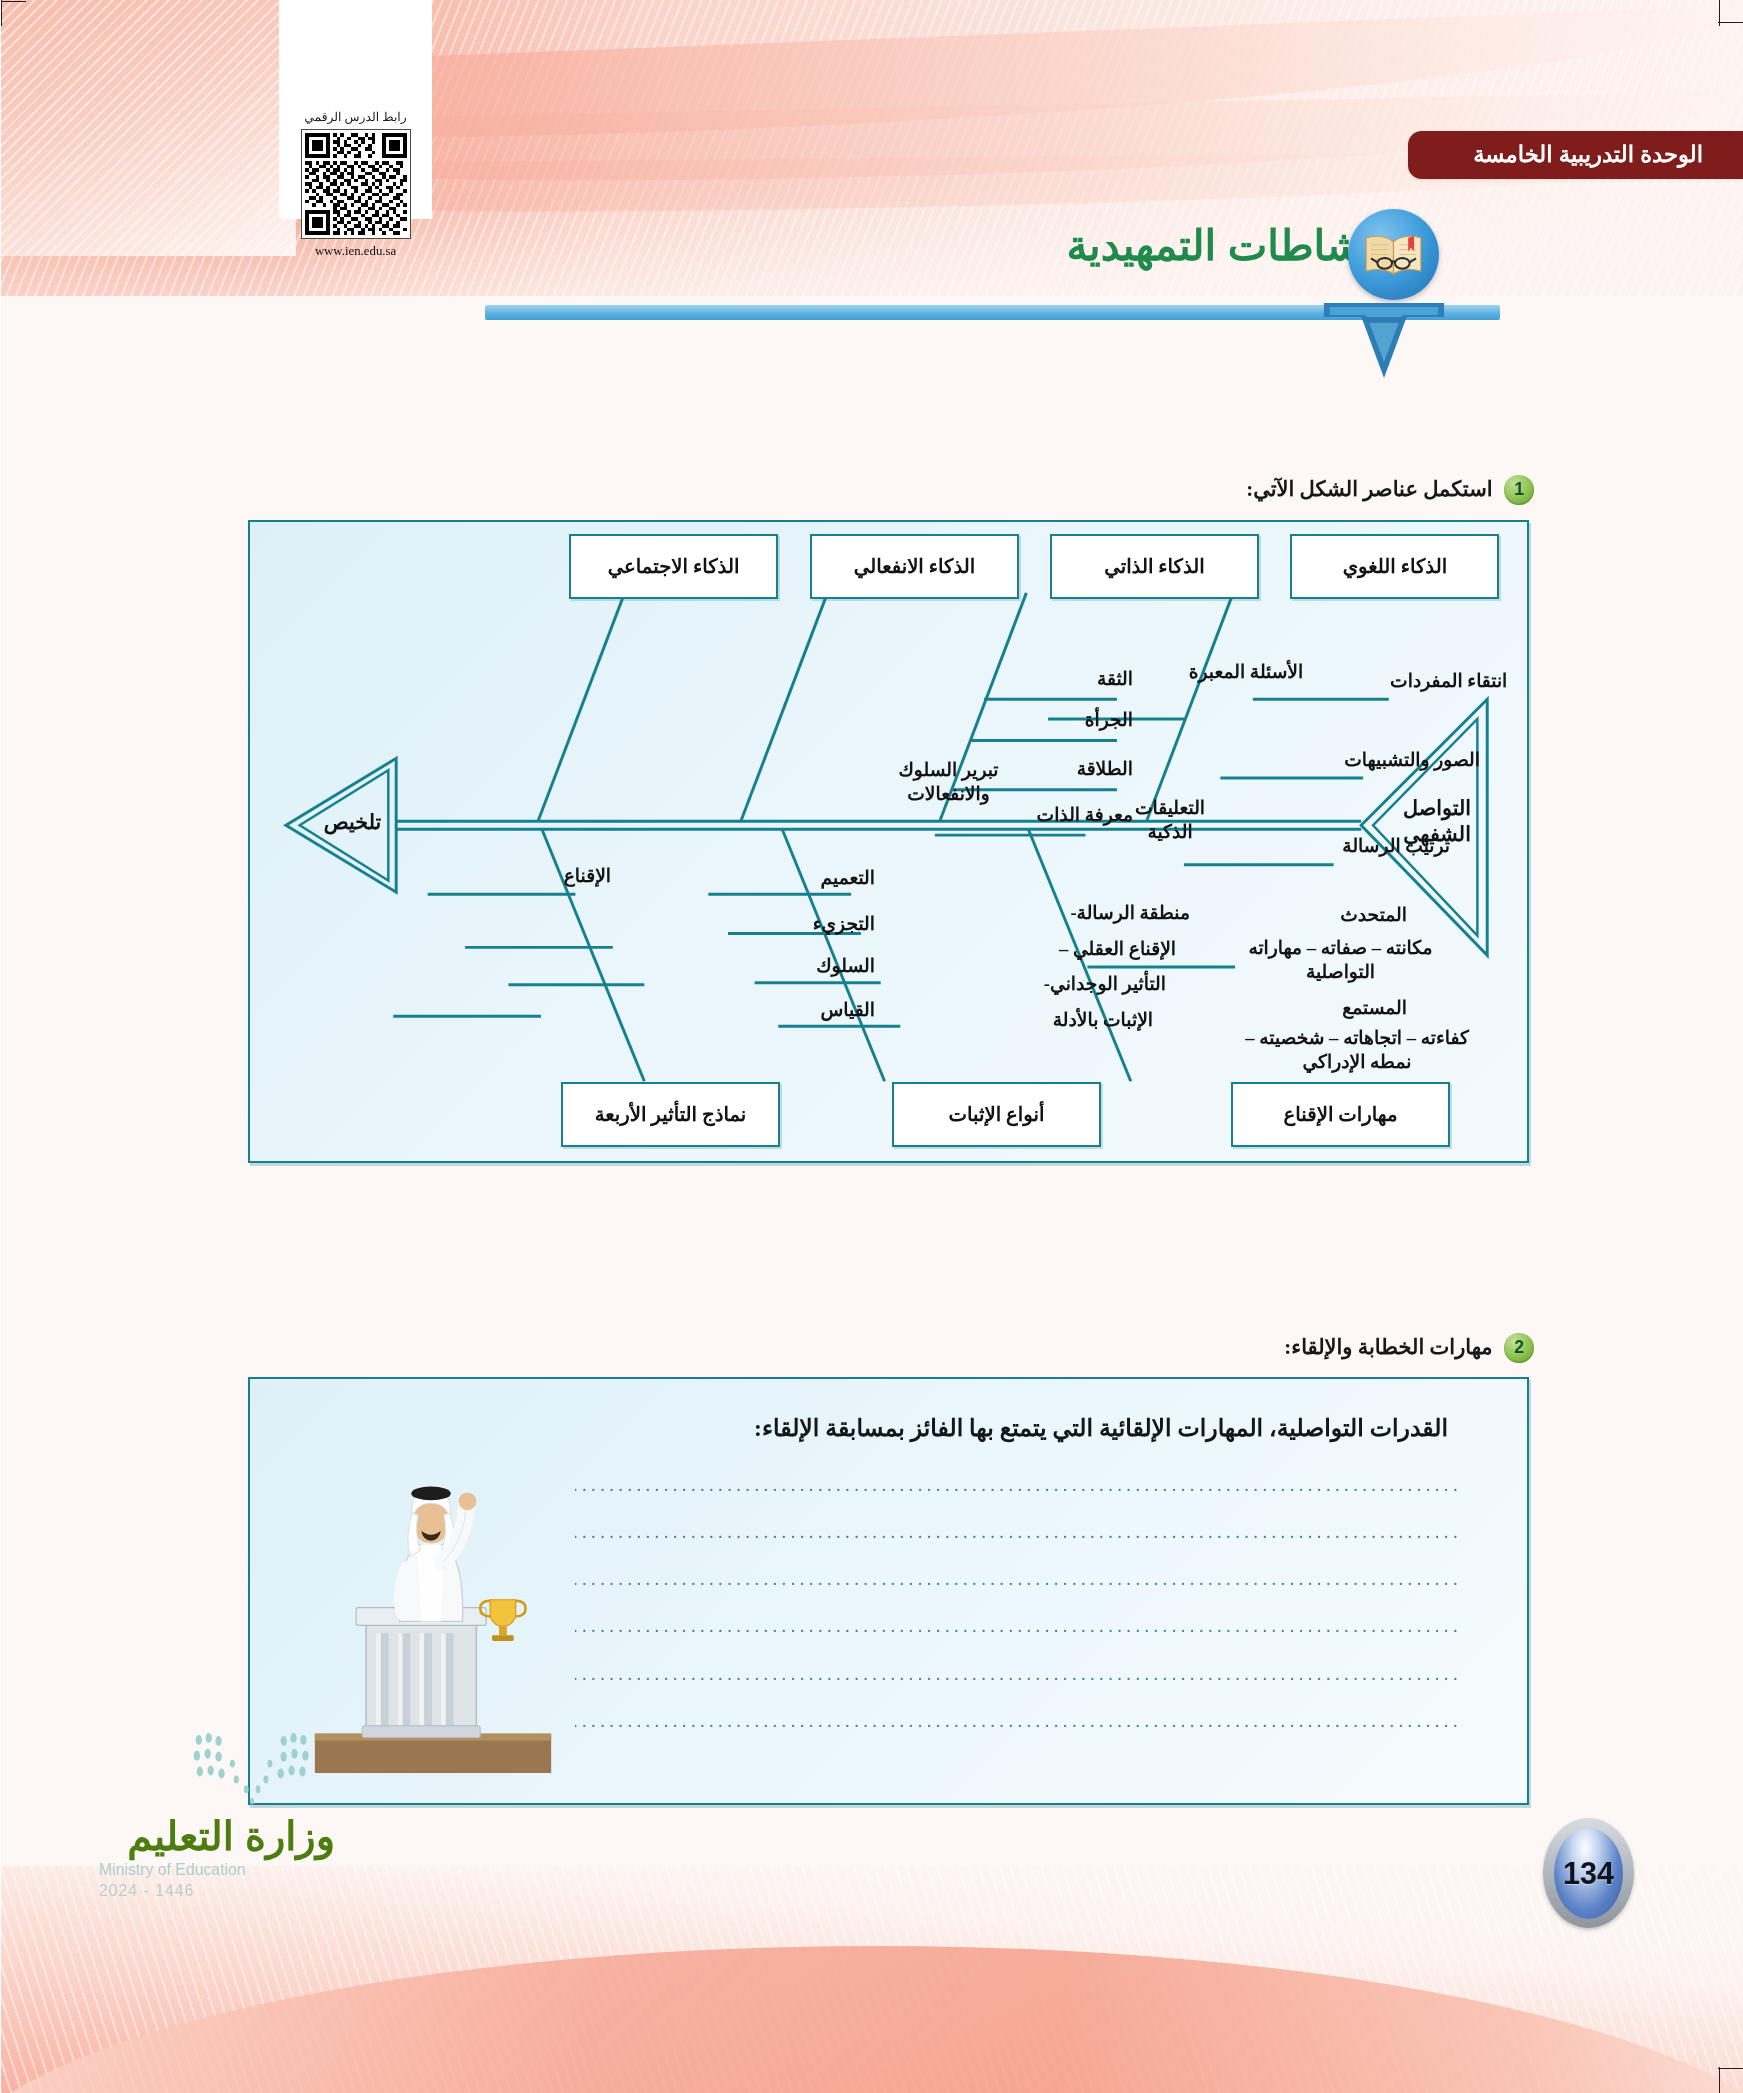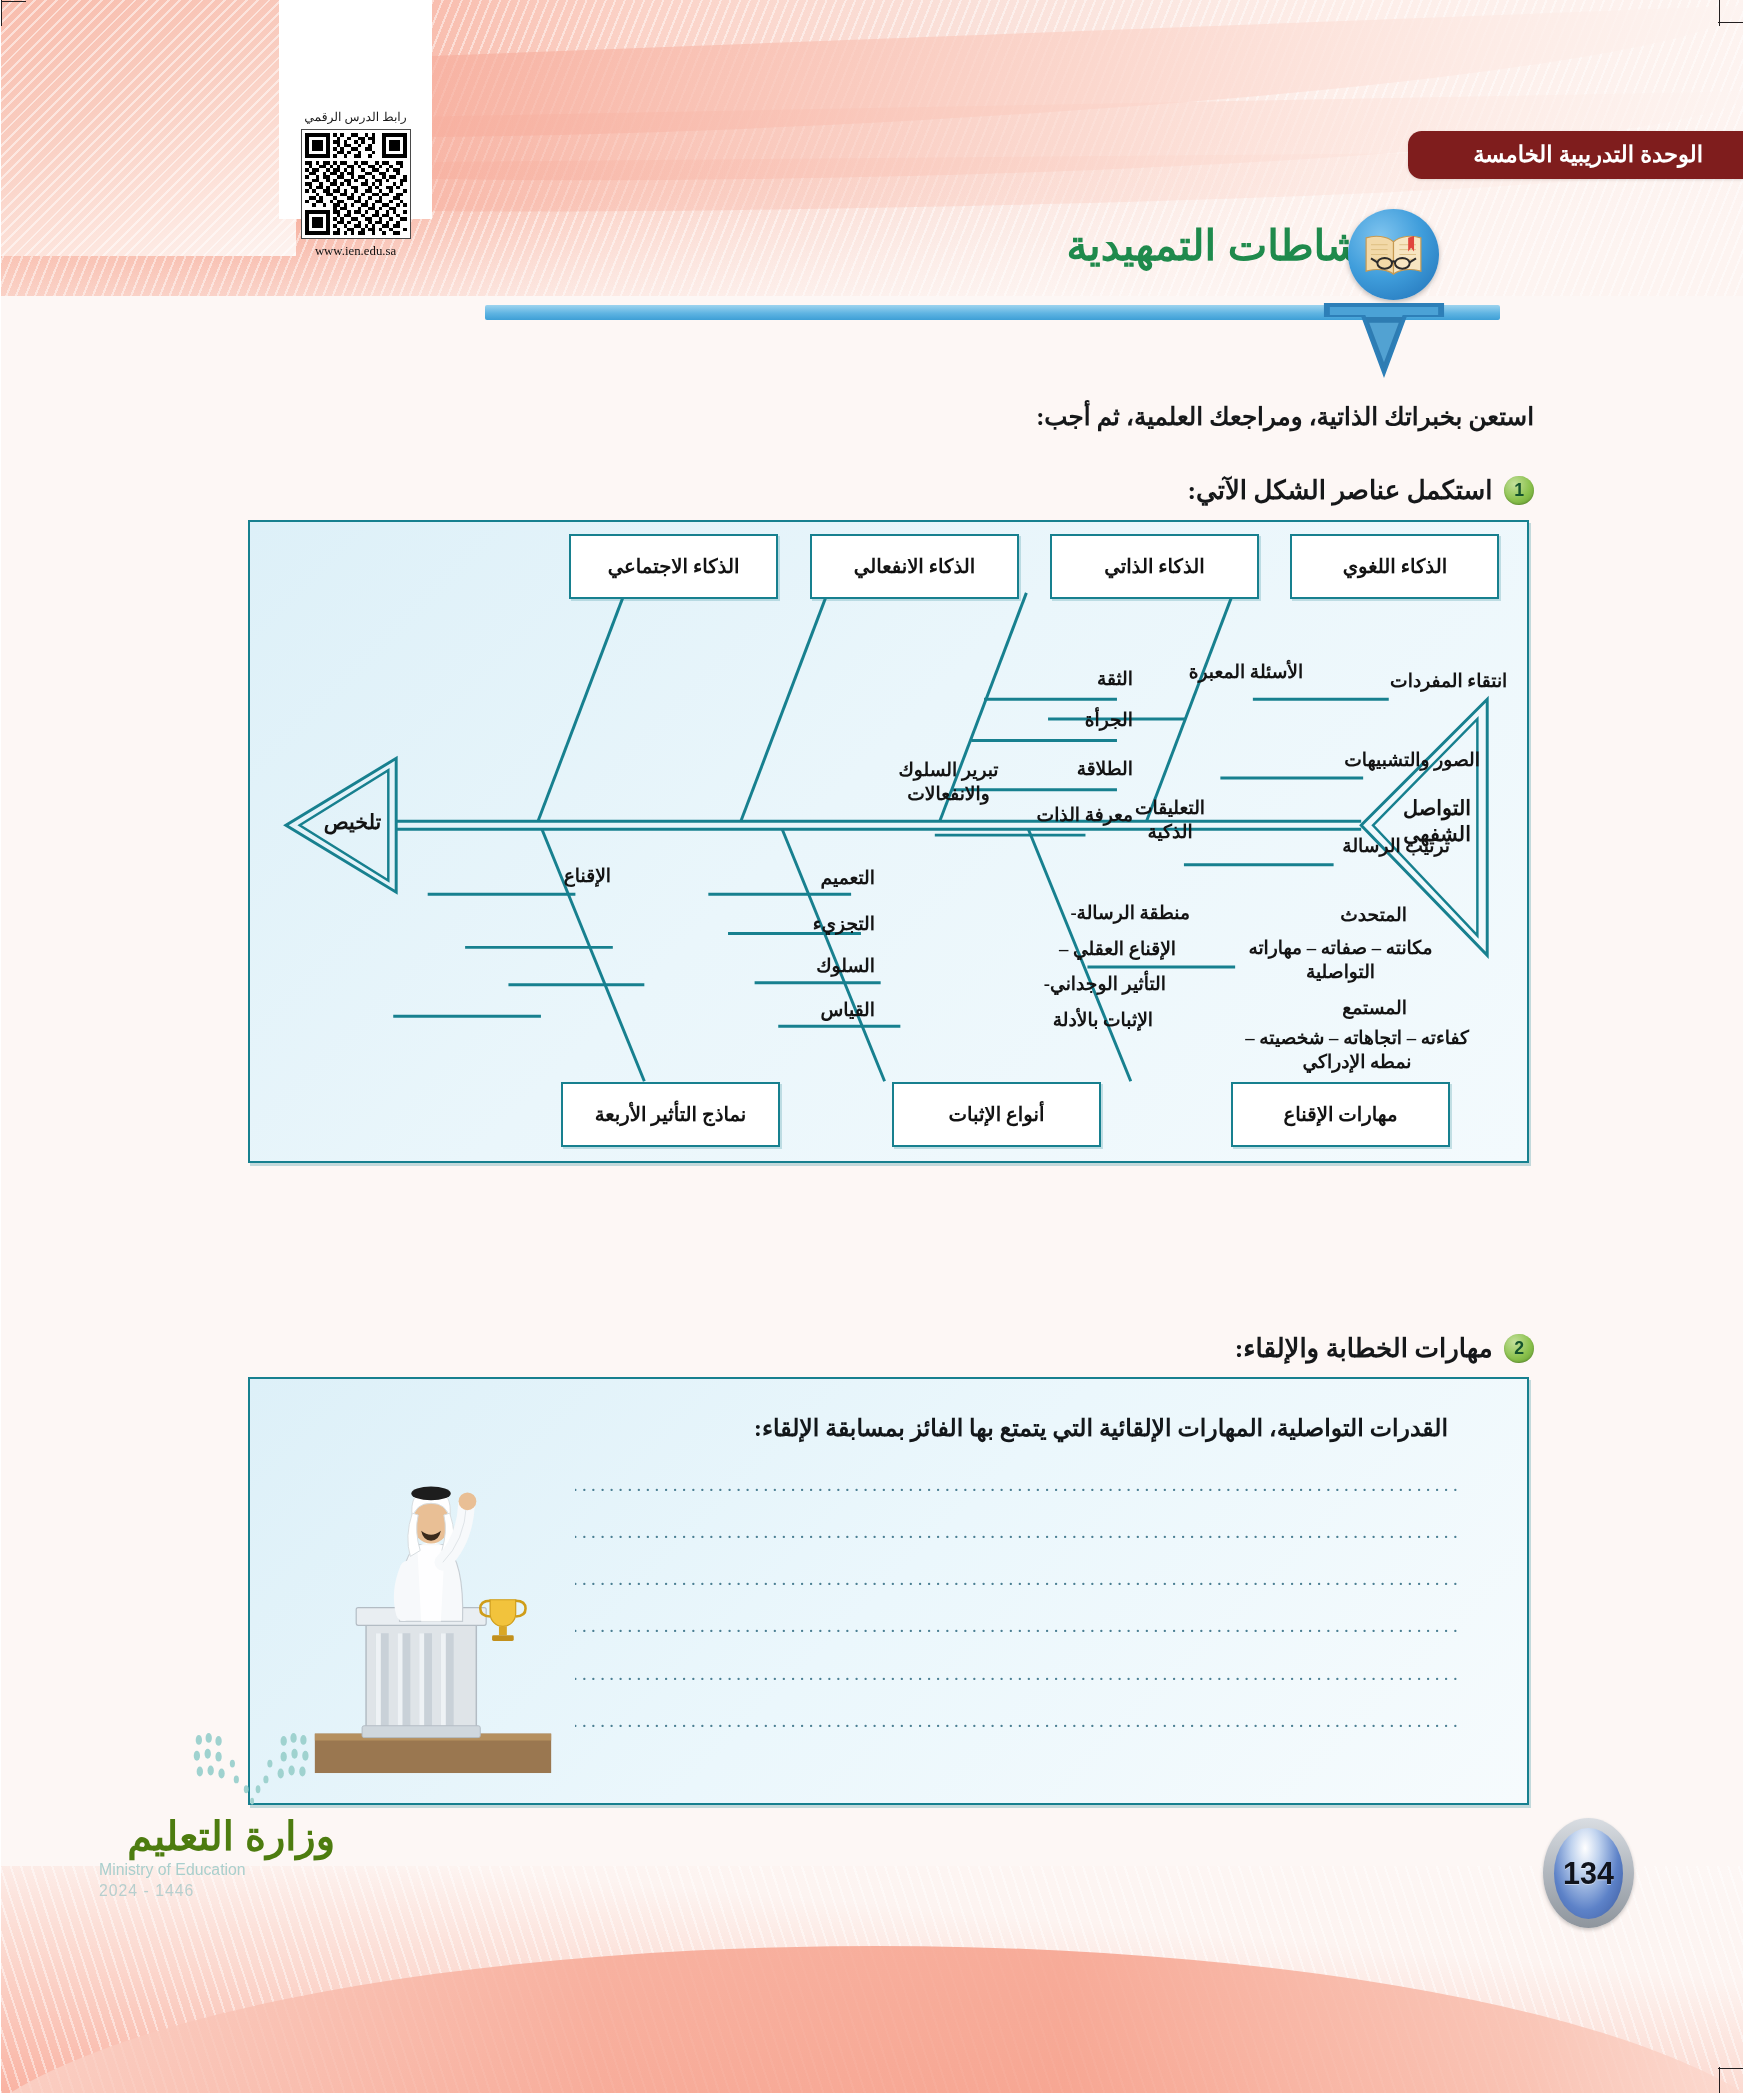--- a/index.html
+++ b/index.html
@@ -141,21 +141,21 @@
   .q1{right:210px;top:475px;}
   .q2{right:210px;top:1333px;}
   .q-badge{
     width:29.6px;height:29.6px;border-radius:50%;flex:0 0 auto;
     background:radial-gradient(circle at 35% 28%, #c3e09a 0%, #8cc24e 55%, #5f9b2c 100%);
     color:#14532d;font-family:"Liberation Sans",sans-serif;font-weight:bold;font-size:17.7px;
     display:flex;align-items:center;justify-content:center;
     box-shadow:inset 0 -1px 2px rgba(0,0,0,.2);
   }
   .q-text{
-    font-family:"Liberation Serif",serif;font-weight:bold;font-size:26px;color:#16181a;white-space:nowrap;
+    font-family:"Liberation Serif",serif;font-weight:bold;font-size:21px;color:#16181a;white-space:nowrap;
   }
 
   
   .fish-panel{
     position:absolute;left:248px;top:520px;width:1281px;height:643px;
     background:linear-gradient(135deg,#ddf0f8 0%, #eaf6fb 45%, #f3fafd 100%);
     border:2px solid #17808f;
     box-sizing:border-box;
     box-shadow:2px 3px 0 rgba(23,128,143,.25);
   }
@@ -518,21 +518,20 @@
   </div>
 
   <div class="ribbon-bar"></div>
   <svg class="ribbon-tri" viewBox="0 0 130 82" aria-hidden="true">
     <path d="M4 2 L126 2 L126 16 L88 16 L65 78 L42 16 L4 16 Z" fill="#2d7fb8"></path>
     <path d="M10 6 L120 6 L120 14 L84 14 L65 66 L46 14 L10 14 Z" fill="#4ba2d6"></path>
     <path d="M46 16 L84 16 L65 72 Z" fill="#2e7cb2"></path>
     <path d="M50 22 L80 22 L65 62 Z" fill="#63b2e0" opacity=".7"></path>
   </svg>
 
-  <div class="intro">استعن بخبراتك الذاتية، ومراجعك العلمية، ثم أجب:</div>
 
   <div class="q-row q1">
     <div class="q-badge">1</div>
     <div class="q-text">استكمل عناصر الشكل الآتي:</div>
   </div>
 
   <div class="fish-panel">
 
     <svg class="fish-svg" viewBox="0 0 1300 653" aria-hidden="true">
       <g stroke="#17808f" fill="none" stroke-width="3">

